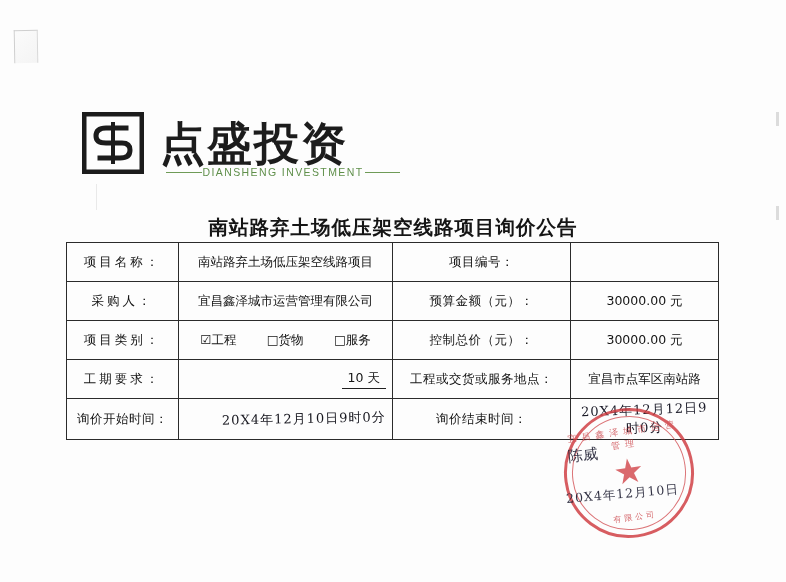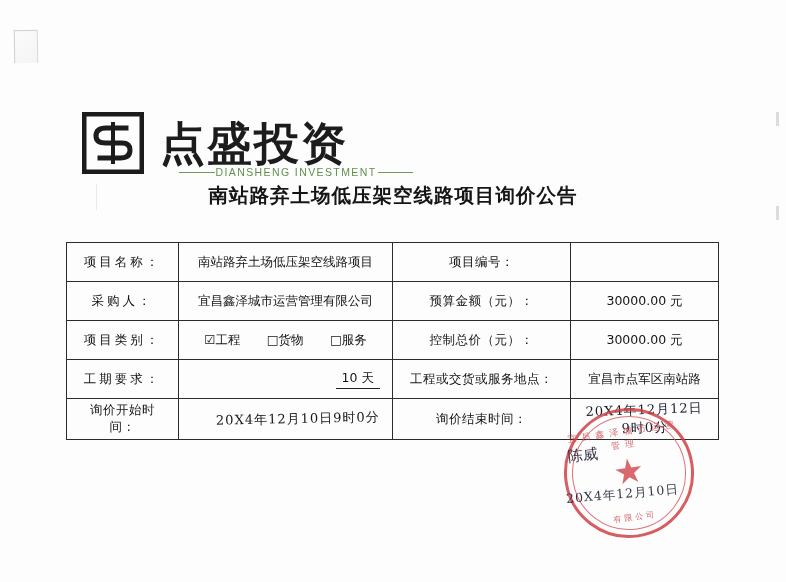--- a/index.html
+++ b/index.html
@@ -65,21 +65,21 @@
     top: 4px;
     font-family: "DejaVu Sans", sans-serif;
     font-weight: bold;
     font-size: 45px;
     letter-spacing: 2px;
     color: #1c1c1c;
     white-space: nowrap;
   }
   .logo-sub {
     position: absolute;
-    left: 97px;
+    left: 84px;
     top: 56px;
     width: 234px;
     display: flex;
     align-items: center;
     gap: 1px;
   }
   .logo-sub .ln {
     flex: 1;
     height: 1px;
     background: #6f9b57;
@@ -89,21 +89,21 @@
     letter-spacing: 1.4px;
     color: #5f8f4a;
     white-space: nowrap;
     font-family: "Liberation Sans", sans-serif;
   }
 
   
   .doc-title {
     position: absolute;
     left: 0;
-    top: 182px;
+    top: 214px;
     width: 786px;
     text-align: center;
     font-family: "DejaVu Serif", serif;
     font-weight: bold;
     font-size: 19.5px;
     color: #151515;
     letter-spacing: 1px;
   }
 
   
@@ -117,21 +117,21 @@
     width: 652px;
     border-collapse: collapse;
     table-layout: fixed;
   }
   table.form td {
     border: 1px solid #2b2b2b;
     height: 34px;
     font-size: 12.5px;
     color: #141414;
     font-family: "DejaVu Sans", sans-serif;
-    padding: 2px 12px;
+    padding: 2px 6px;
     vertical-align: middle;
   }
   .lbl {
     text-align: center;
     letter-spacing: 3px;
   }
   .lbl-tight {
     text-align: center;
     letter-spacing: 0.5px;
   }

